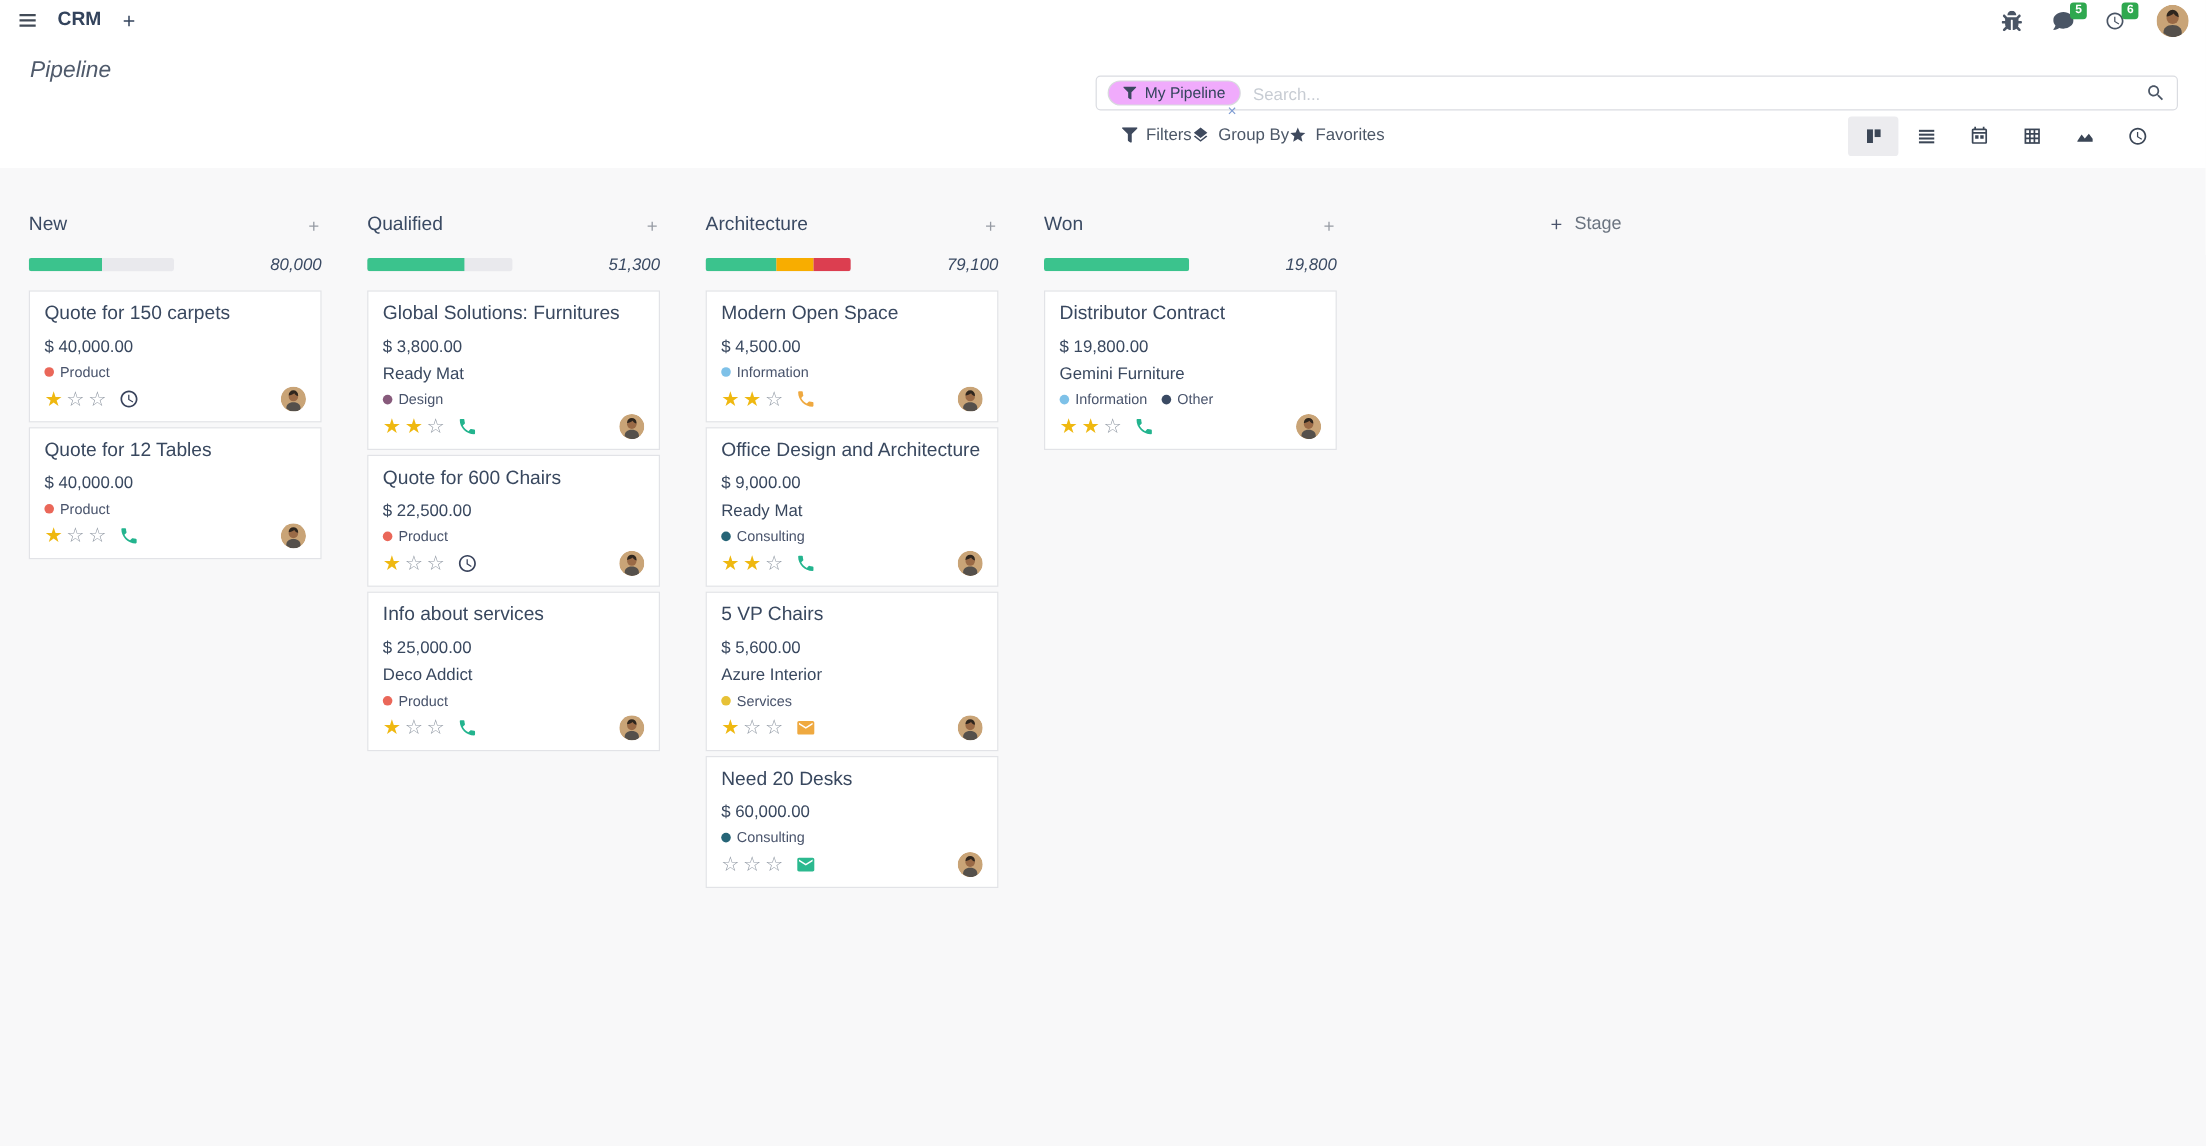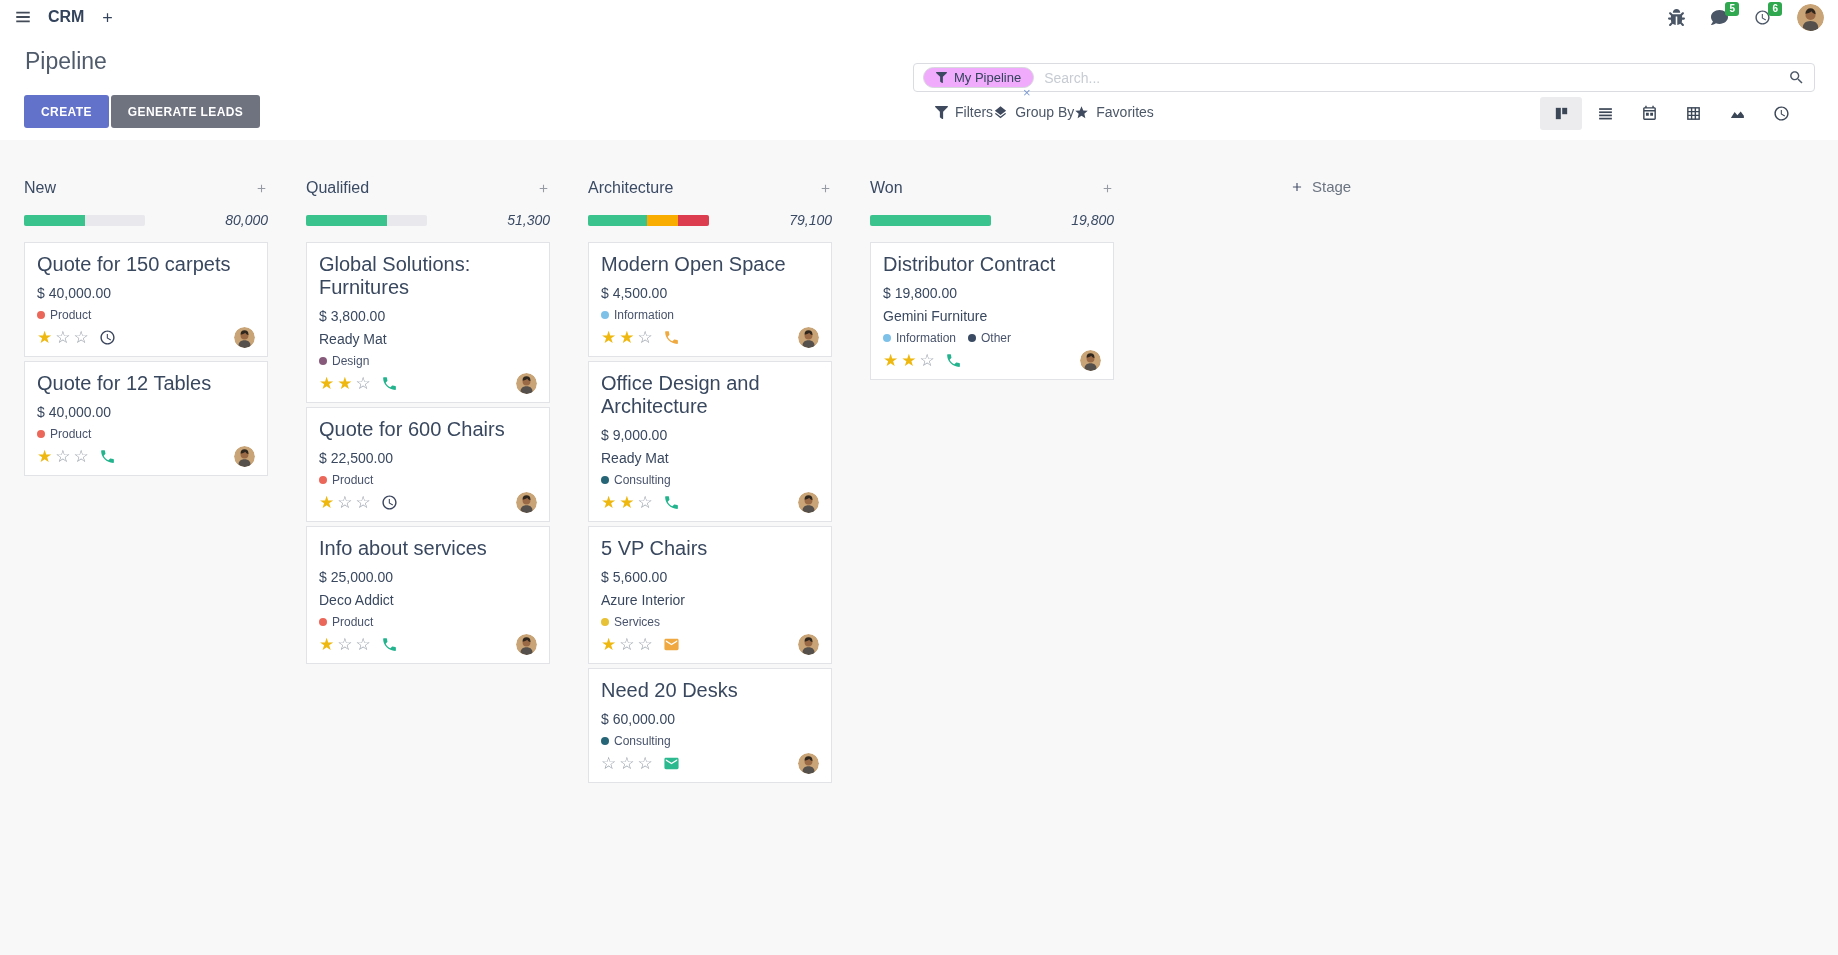--- a/index.html
+++ b/index.html
@@ -19,22 +19,22 @@
   .nav-ibtn { position:relative; font-size:17px; color:var(--navbar_icon,#4a5565);
     background:none; border:none; cursor:pointer; }
   .badge { position:absolute; top:-7px; right:-11px; background:var(--badge,#2fa84f);
     color:#fff; font-size:10px; font-weight:700; line-height:1; padding:2px 4px;
     border-radius:3px; font-family:"Liberation Sans",sans-serif; }
   .nav-avatar { width:27px; height:27px; border-radius:50%; overflow:hidden; cursor:pointer; }
   .nav-avatar svg, .kavatar svg { width:100%; height:100%; display:block; }
 
   
   .control-panel { position:relative; height:106px; background:#fff; }
-  .cp-title { position:absolute; left:25px; top:14px; font-size:23px; font-weight:400;
-    color:var(--heading,#4f5a6b); }
+  .cp-title { position:absolute; left:25px; top:14px; font-size:19px; font-weight:400;
+    color:var(--heading,#4f5a6b);font-style:italic; }
   .cp-buttons { position:absolute; left:24px; top:61px; display:flex; gap:2px; }
   .btn { border:none; border-radius:3px; color:#fff; font-size:12px; font-weight:700;
     letter-spacing:.4px; padding:0 17px; height:33px; cursor:pointer;
     font-family:"Liberation Sans",sans-serif; }
   .btn-primary { background:var(--primary_button,#6271c9); }
   .btn-secondary { background:var(--secondary_button,#6f7380); }
 
   .search-box { position:absolute; left:913px; right:23px; top:29px; height:29px;
     border:1px solid #dadce1; border-radius:4px; background:#fff; display:flex;
     align-items:center; padding:0 9px; }
@@ -68,21 +68,21 @@
   .kcol-title { font-size:16px; font-weight:500; color:#3a4a63; cursor:pointer; }
   .kcol-plus { font-size:13px; color:#959aa3; cursor:pointer; }
   .kcol-progressrow { display:flex; align-items:center; justify-content:space-between;
     margin:12px 0 14px; }
   .kprogress { width:121px; height:11px; border-radius:2px; overflow:hidden;
     background:var(--progress_track,#e9e9ed); display:flex; cursor:pointer; }
   .kseg { height:100%; display:block; }
   .ktotal { font-size:14px; color:#3a4a63;font-style:italic; }
   .kcards { display:flex; flex-direction:column; gap:4px; }
   .kcard { background:#fff; border:1px solid #e2e3e7; padding:10px 12px 8px; cursor:pointer; }
-  .kcard-title { font-size:20px; color:#39485f; margin-bottom:9px; }
+  .kcard-title { font-size:16px; color:#39485f; margin-bottom:9px; }
   .kcard-amount { font-size:14px; color:#39485f; margin-bottom:7px; }
   .kcard-partner { font-size:14px; color:#39485f; margin-bottom:7px; }
   .kcard-tags { display:flex; gap:12px; margin-bottom:5px; }
   .ktag { display:flex; align-items:center; gap:5px; font-size:12px; color:#48536b; }
   .kdot { width:8px; height:8px; border-radius:50%; display:inline-block; }
   .kcard-footer { display:flex; align-items:center; }
   .kstars { display:flex; gap:3px; margin-right:10px; }
   .kstar { font-size:17px; line-height:1; cursor:pointer; }
   .kstar.filled { color:var(--star,#efb810); }
   .kstar.empty { color:var(--star_empty,#9199a4); }
@@ -135,24 +135,20 @@
           <circle cx="16" cy="13" r="6" fill="#9a6a46"></circle>
           <path d="M10 11a6 6 0 0 1 12 0v1.2c-2.2-.5-4.2-2-4.8-3.6-1.5 1.5-5 2.8-7.2 3z" fill="#2f261e"></path>
           <path d="M16 20c-6 0-9 3.5-9 7v1.2A15.9 15.9 0 0 0 16 32c3.4 0 6.5-1 9-2.8V27c0-3.5-3-7-9-7z" fill="#55504b"></path>
         </svg>
       </span>
   </div>
 </nav>
 
 <div class="control-panel">
   <div class="cp-title">Pipeline</div>
-  <div class="cp-buttons">
-    <button class="btn btn-primary">CREATE</button>
-    <button class="btn btn-secondary">GENERATE LEADS</button>
-  </div>
 
   <div class="search-box">
     <span class="facet">
       <span class="icon">
           <svg viewBox="0 0 512 512">
             <path d="M487.976 0H24.028C2.71 0-8.047 25.866 7.058 40.971L192 225.941V432c0 7.831 3.821 15.17 10.237 19.662l80 55.98C298.02 518.69 320 507.493 320 487.98V225.941l184.947-184.97C520.021 25.896 509.338 0 487.976 0z"></path>
           </svg>
         </span>
       <span>My Pipeline</span>
     </span>

